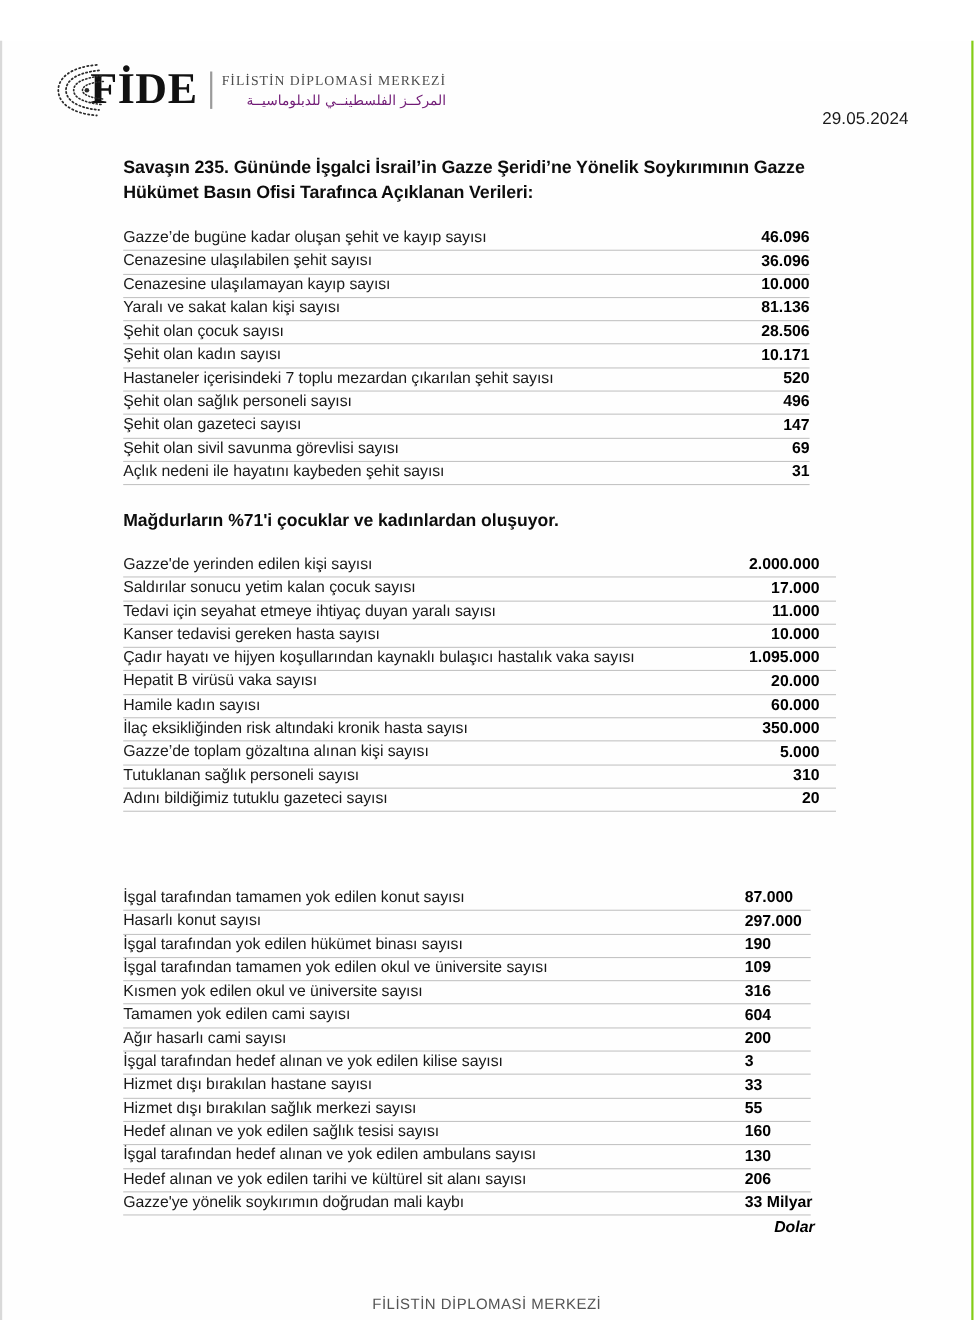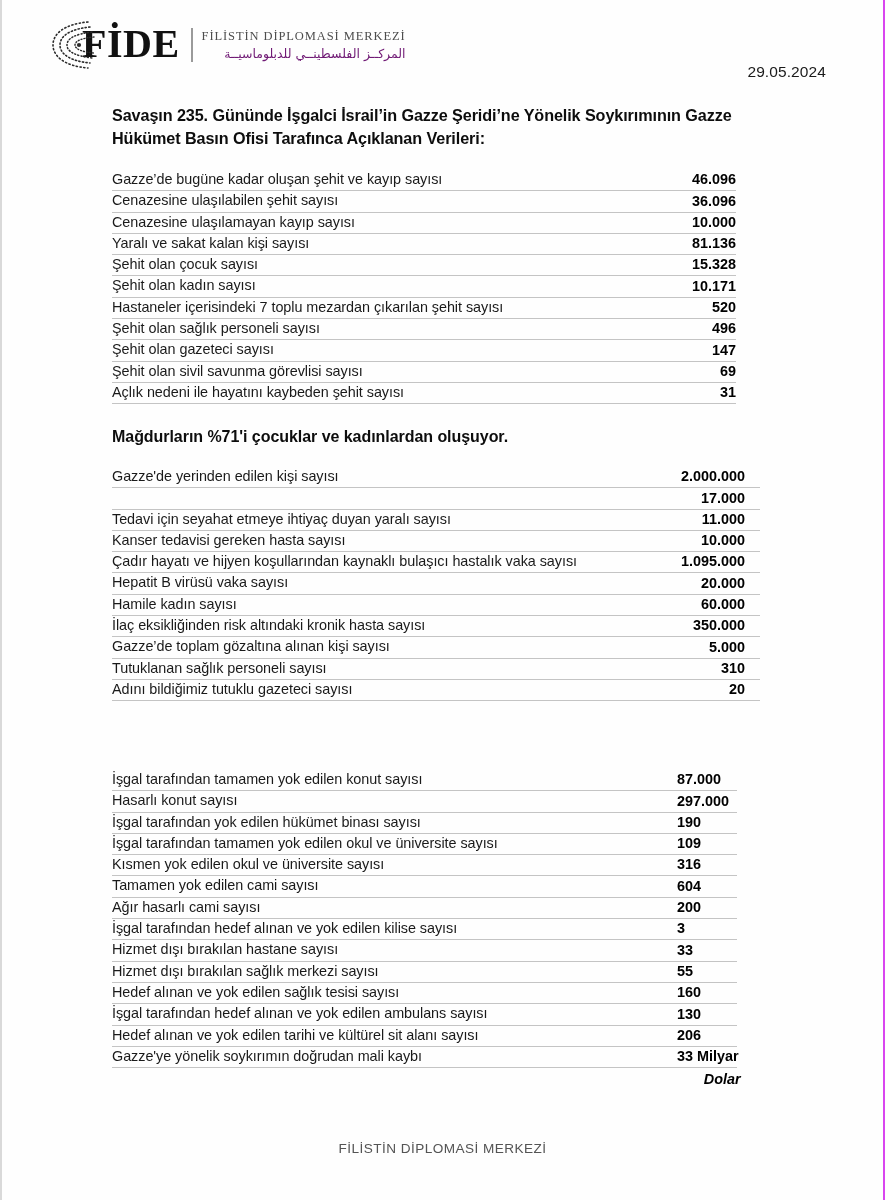--- a/index.html
+++ b/index.html
@@ -15,21 +15,22 @@
     position: relative;
     font-family: "Liberation Sans", sans-serif;
     color: #111111;
     overflow: hidden;
   }
   .page {
     position: absolute;
     inset: 0;
     background: #fefefe;
     border-left: 2px solid #d9d9d9;
-    border-right: 2px solid #d946ef;
+    border-right: 2px solid #84cc16;
+    margin-top: 37px;
   }
 
   
   .header {
     position: absolute;
     left: 46px;
     top: 14px;
     height: 62px;
     display: flex;
     align-items: center;
@@ -216,21 +217,21 @@
         <div class="row">
           <span class="label">Cenazesine ulaşılamayan kayıp sayısı</span>
           <span class="value">10.000</span>
         </div>
         <div class="row">
           <span class="label">Yaralı ve sakat kalan kişi sayısı</span>
           <span class="value">81.136</span>
         </div>
         <div class="row">
           <span class="label">Şehit olan çocuk sayısı</span>
-          <span class="value">15.328</span>
+          <span class="value">28.506</span>
         </div>
         <div class="row">
           <span class="label">Şehit olan kadın sayısı</span>
           <span class="value">10.171</span>
         </div>
         <div class="row">
           <span class="label">Hastaneler içerisindeki 7 toplu mezardan çıkarılan şehit sayısı</span>
           <span class="value">520</span>
         </div>
         <div class="row">
@@ -256,20 +257,21 @@
     <div class="section-note">Mağdurların %71'i çocuklar ve kadınlardan oluşuyor.</div>
   </div>
 
   <div class="section" id="block2">
     <div class="rows">
         <div class="row">
           <span class="label">Gazze'de yerinden edilen kişi sayısı</span>
           <span class="value">2.000.000</span>
         </div>
         <div class="row">
+          <span class="label">Saldırılar sonucu yetim kalan çocuk sayısı</span>
           <span class="value">17.000</span>
         </div>
         <div class="row">
           <span class="label">Tedavi için seyahat etmeye ihtiyaç duyan yaralı sayısı</span>
           <span class="value">11.000</span>
         </div>
         <div class="row">
           <span class="label">Kanser tedavisi gereken hasta sayısı</span>
           <span class="value">10.000</span>
         </div>

